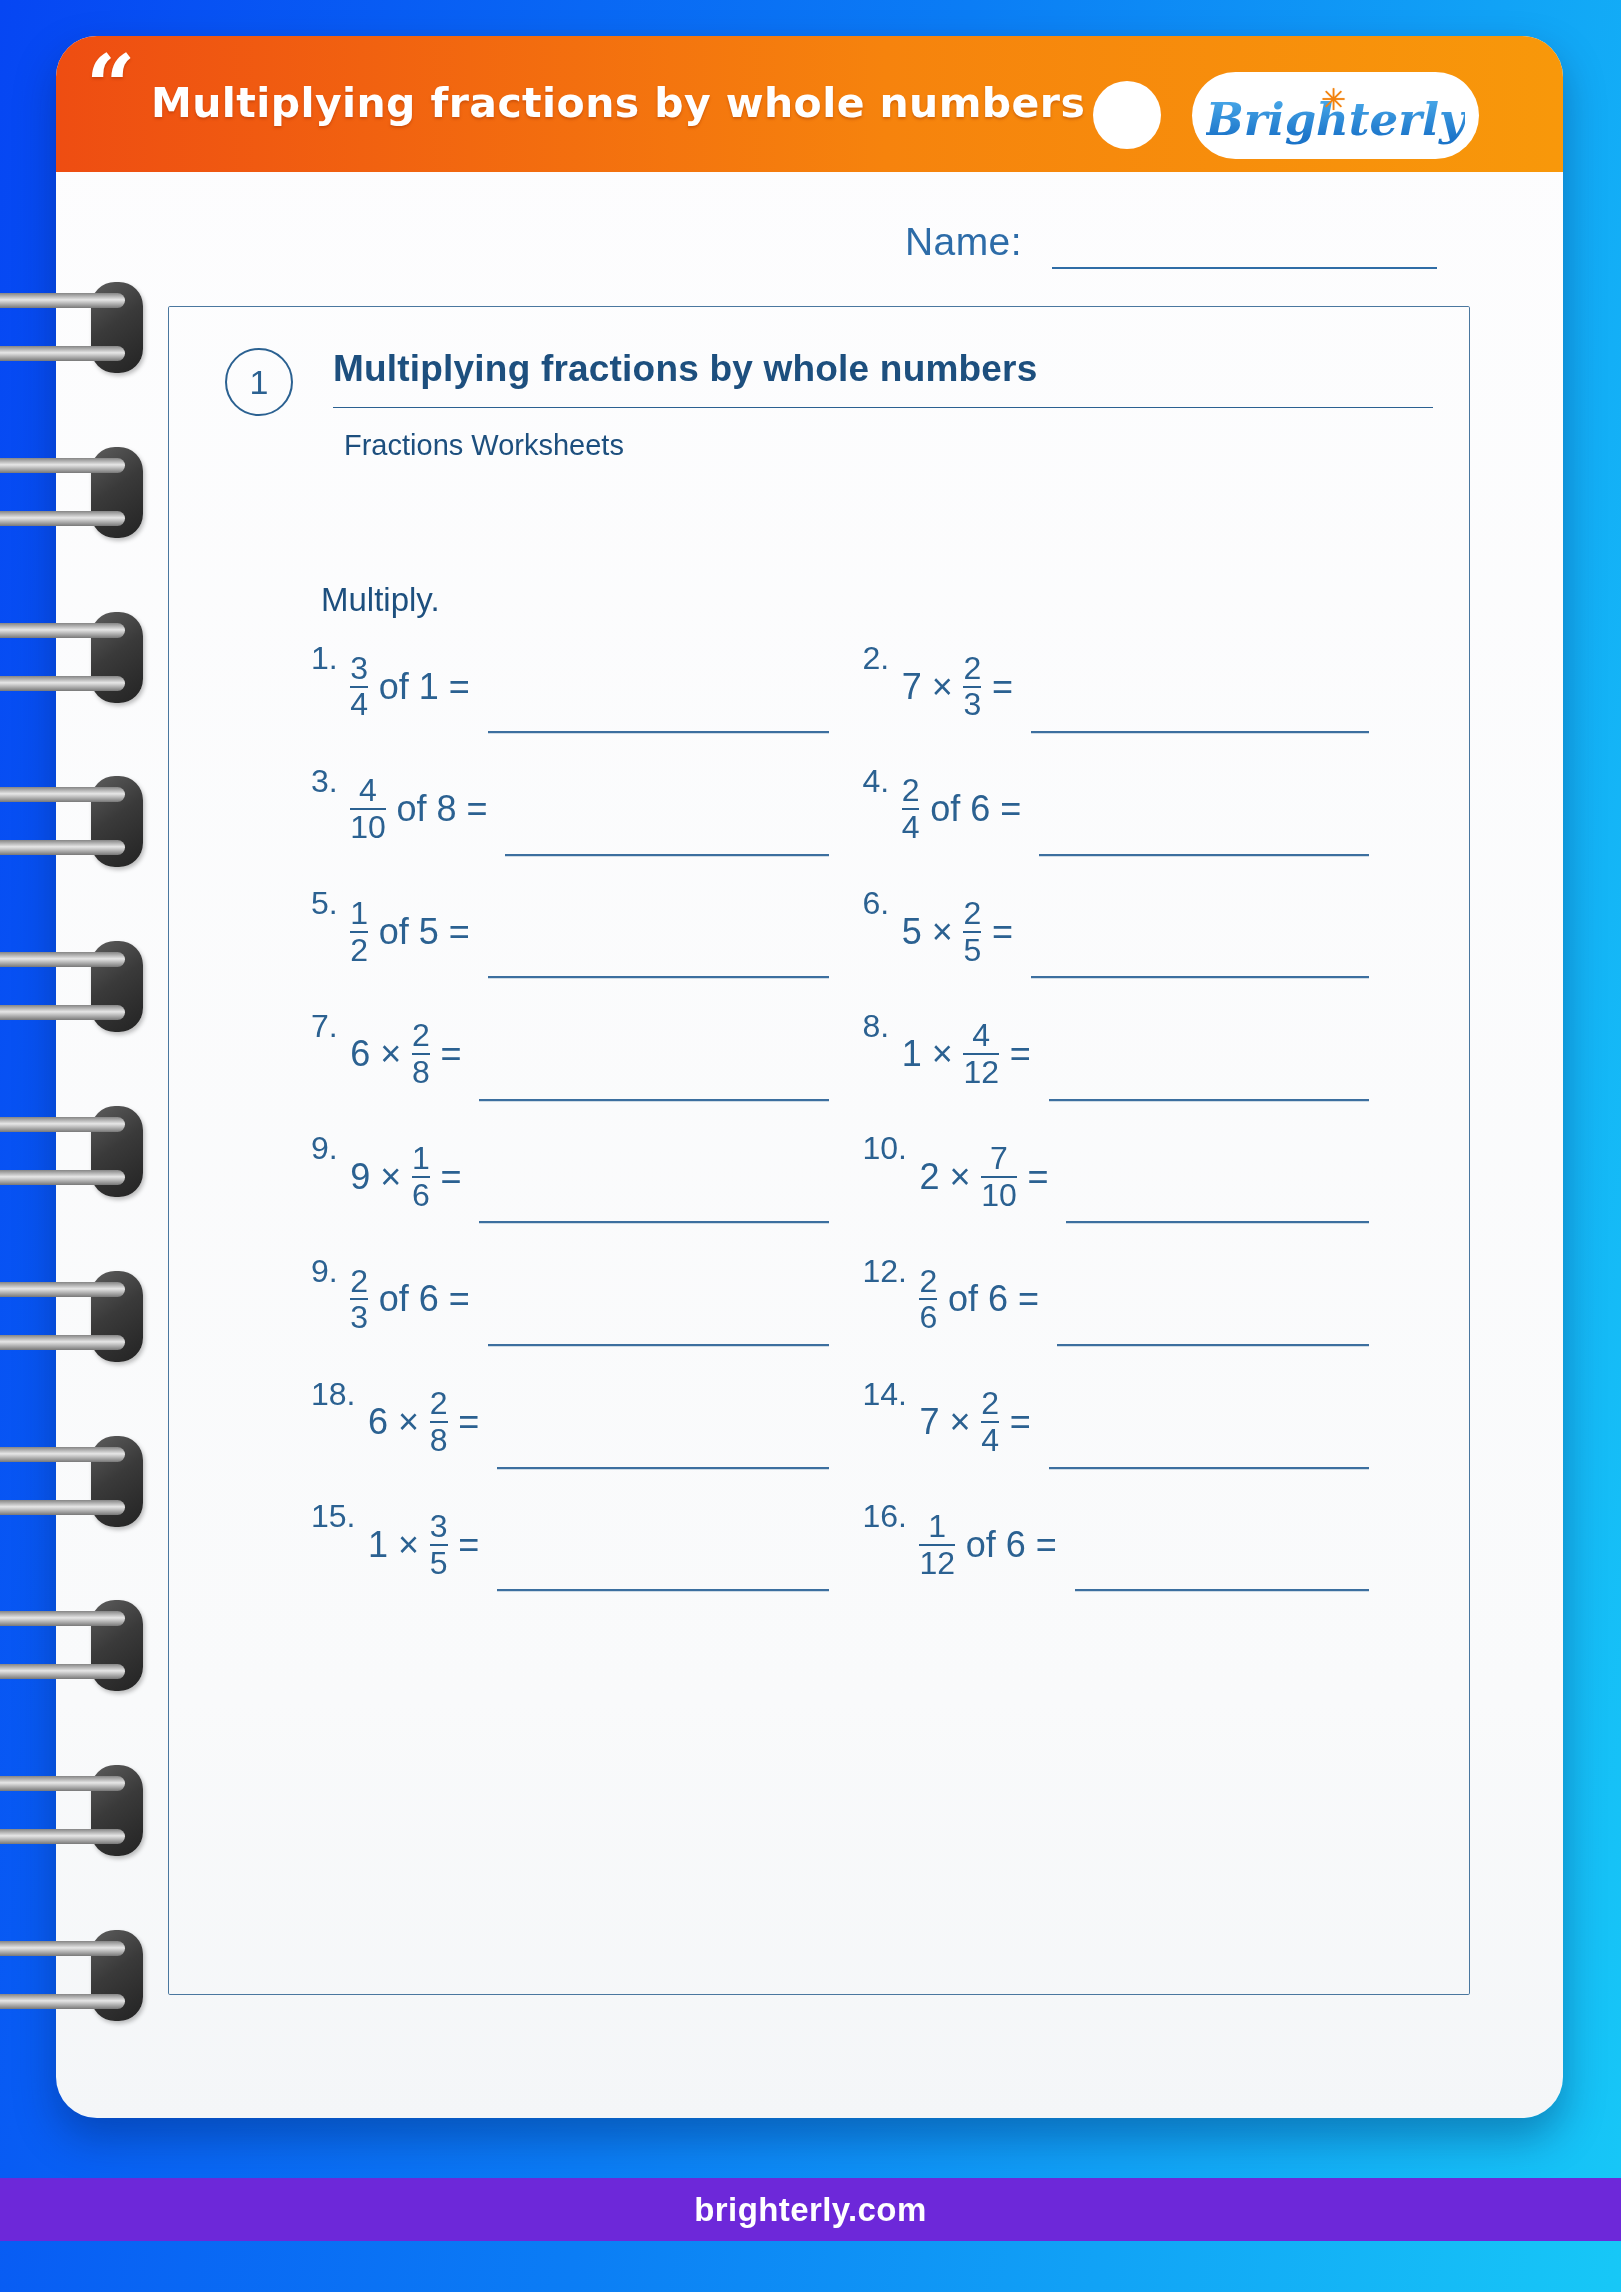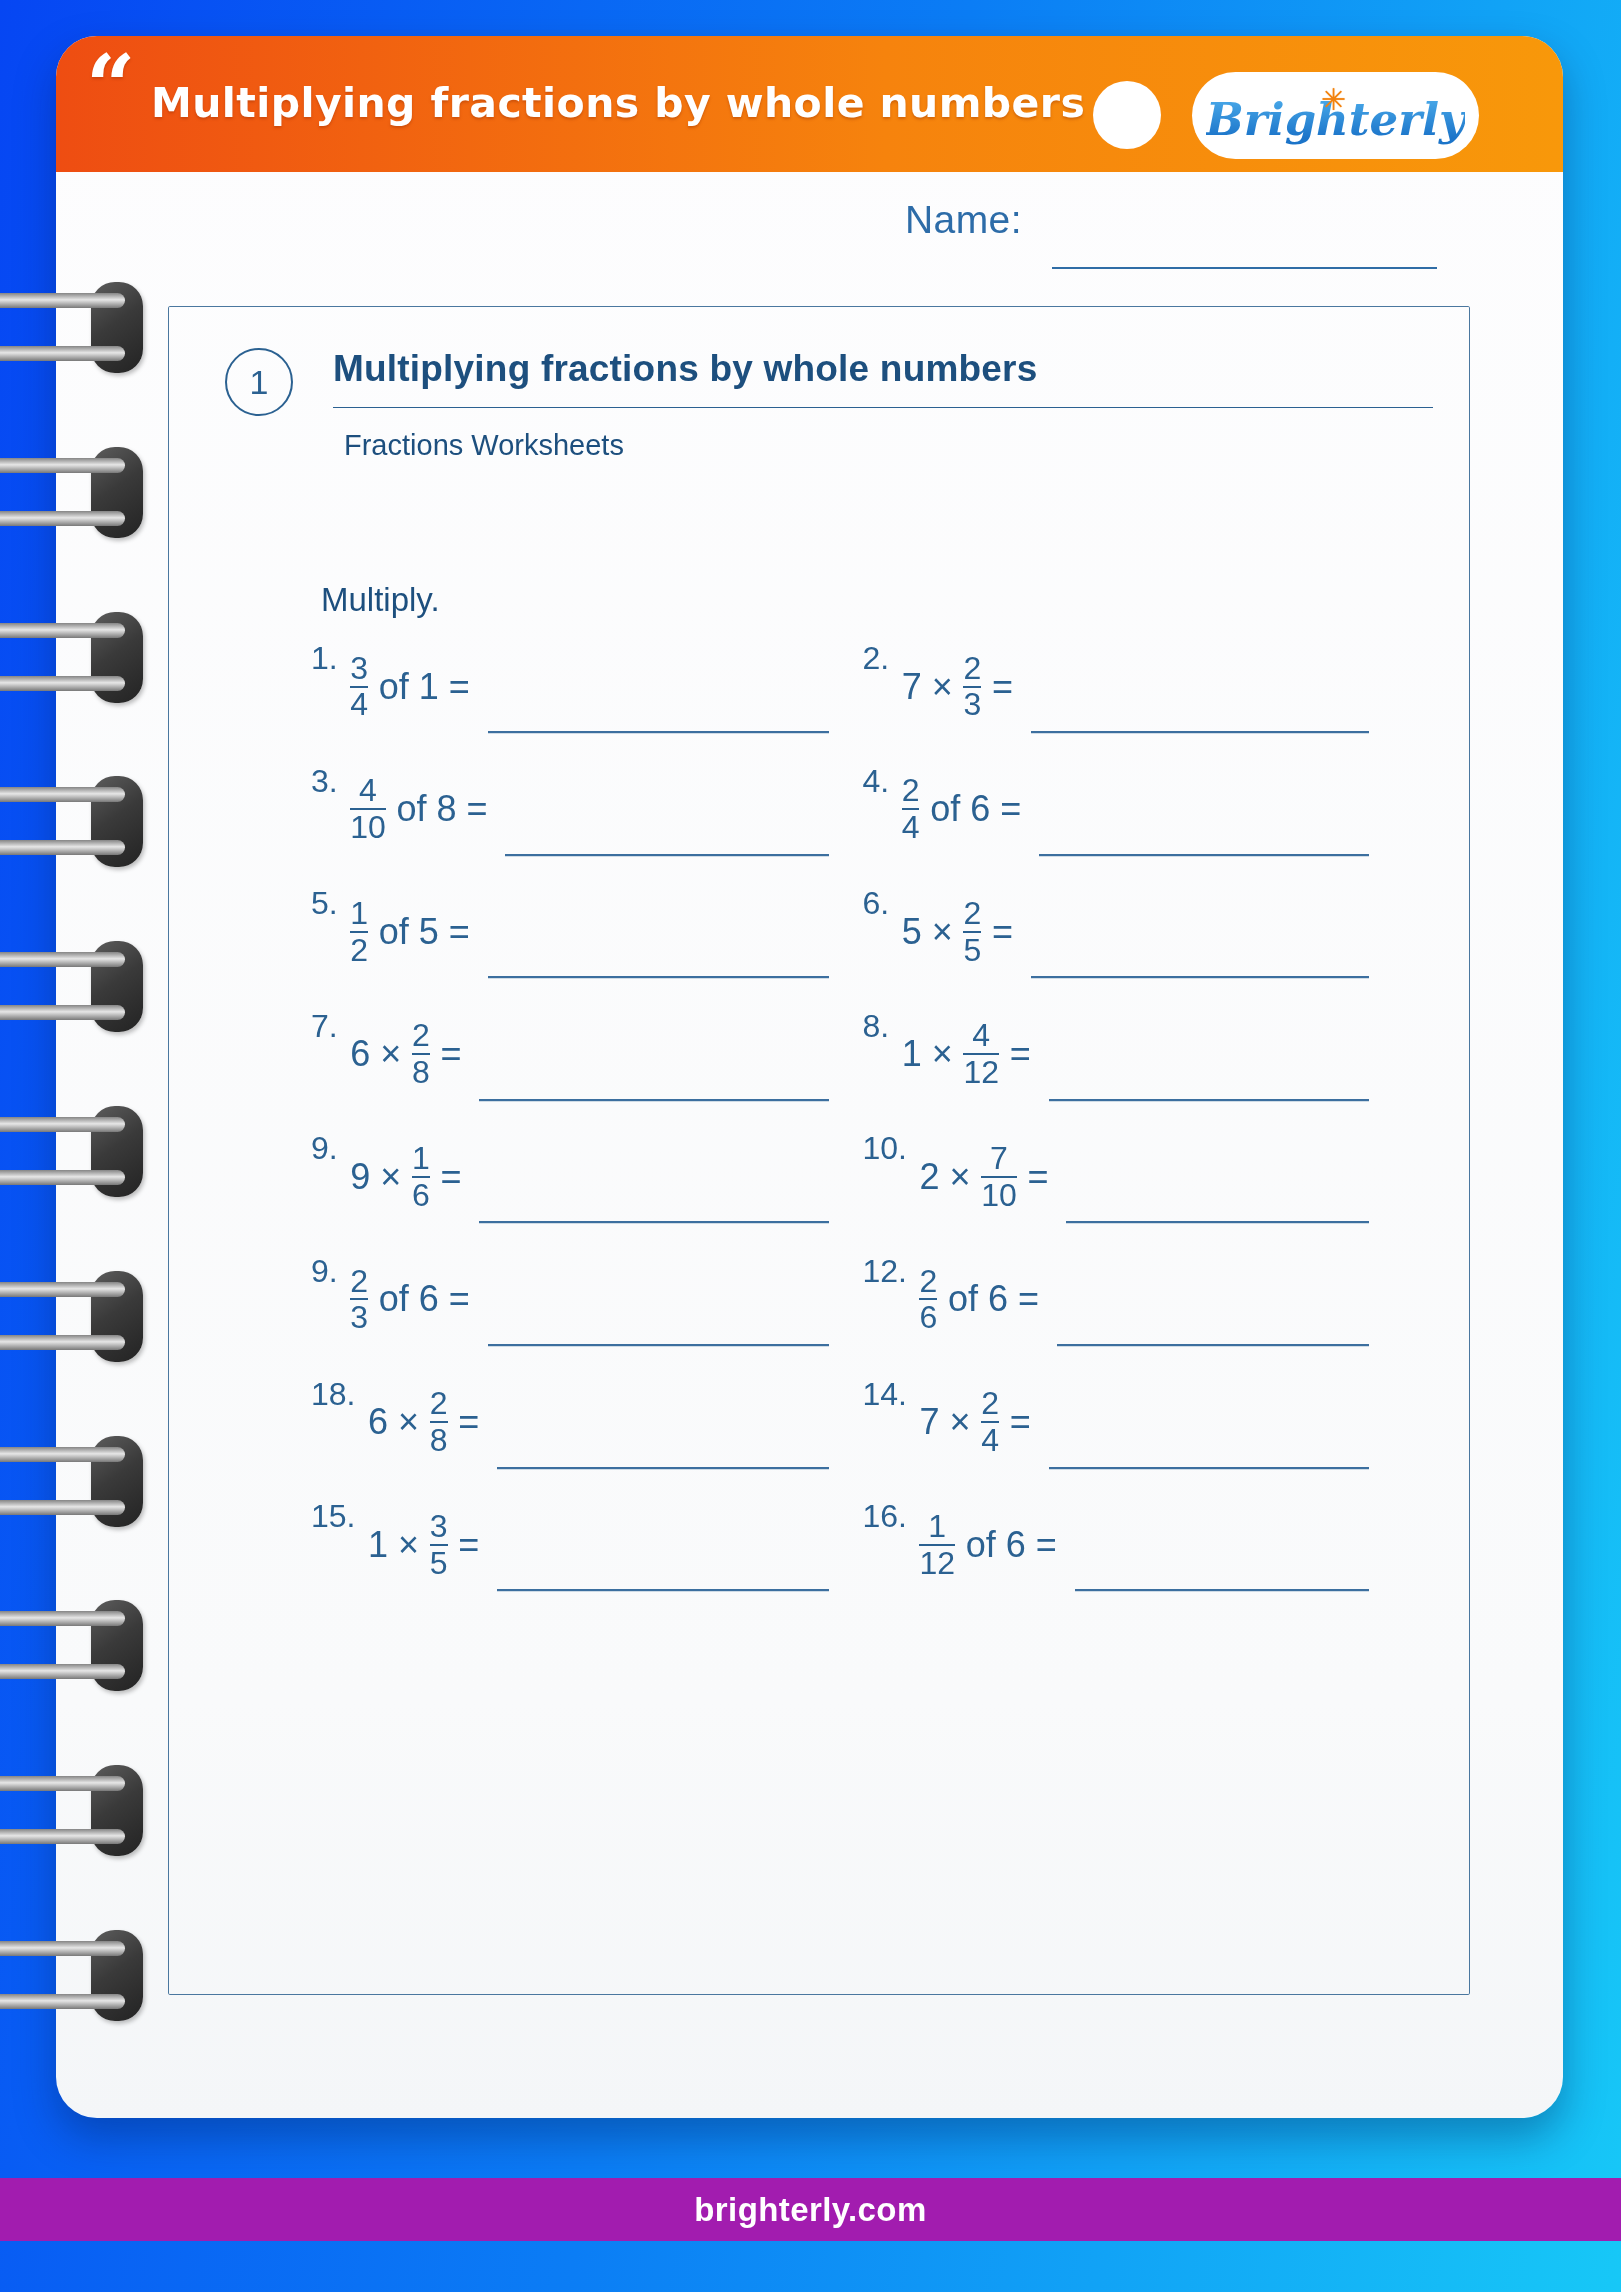--- a/index.html
+++ b/index.html
@@ -43,21 +43,21 @@
     background:linear-gradient(180deg,#49a9e9 10%,#1b74c9 85%);
     -webkit-background-clip:text;background-clip:text;color:transparent;
     position:relative;top:3.6px;
   }
   .logo-sun{
     position:absolute;left:115px;top:-10.7px;color:#f2820d;font-size:30px;font-style:normal;
     font-family:"DejaVu Sans",sans-serif;text-shadow:0 0 0.9px #f2820d;
   }
   
   .name-label{
-    position:absolute;left:849px;top:162px;font-size:39px;color:#2d6ca8;letter-spacing:0.4px;
+    position:absolute;left:849px;top:184px;font-size:39px;color:#2d6ca8;letter-spacing:0.4px;
   }
   .name-line{
     position:absolute;left:996px;top:192px;width:385px;height:39px;
     border-bottom:2.7px solid #2f6da6;
   }
   
   .wbox{
     position:absolute;left:112px;top:270px;width:1300px;height:1687px;
     border:1.8px solid #4a779f;border-radius:1.8px;background:transparent;
   }
@@ -99,21 +99,21 @@
     background:linear-gradient(145deg,#5d5d5d 0%,#3a3a3a 45%,#232323 100%);
     box-shadow:1.8px 2.7px 4.5px rgba(0,0,0,.25);
   }
   .rod{
     position:absolute;left:0;width:125px;height:15px;border-radius:0 8px 8px 0;
     background:linear-gradient(180deg,#858585 0%,#e6e6e6 45%,#c9c9c9 60%,#787878 100%);
   }
   .rod-a{top:10.7px}.rod-b{top:64px}
   
   .footer{
-    position:absolute;left:0;top:2178px;width:1621px;height:63px;background:#a21caf;
+    position:absolute;left:0;top:2178px;width:1621px;height:63px;background:#6d28d9;
     display:flex;align-items:center;justify-content:center;z-index:20;
   }
   .footer span{color:#fff;font-weight:bold;font-size:33px;letter-spacing:0.4px;}
 </style>
 </head>
 <body>
 
 <div class="bind-unit" style="top:282px">
     <div class="clasp"></div>
     <div class="rod rod-a"></div>

